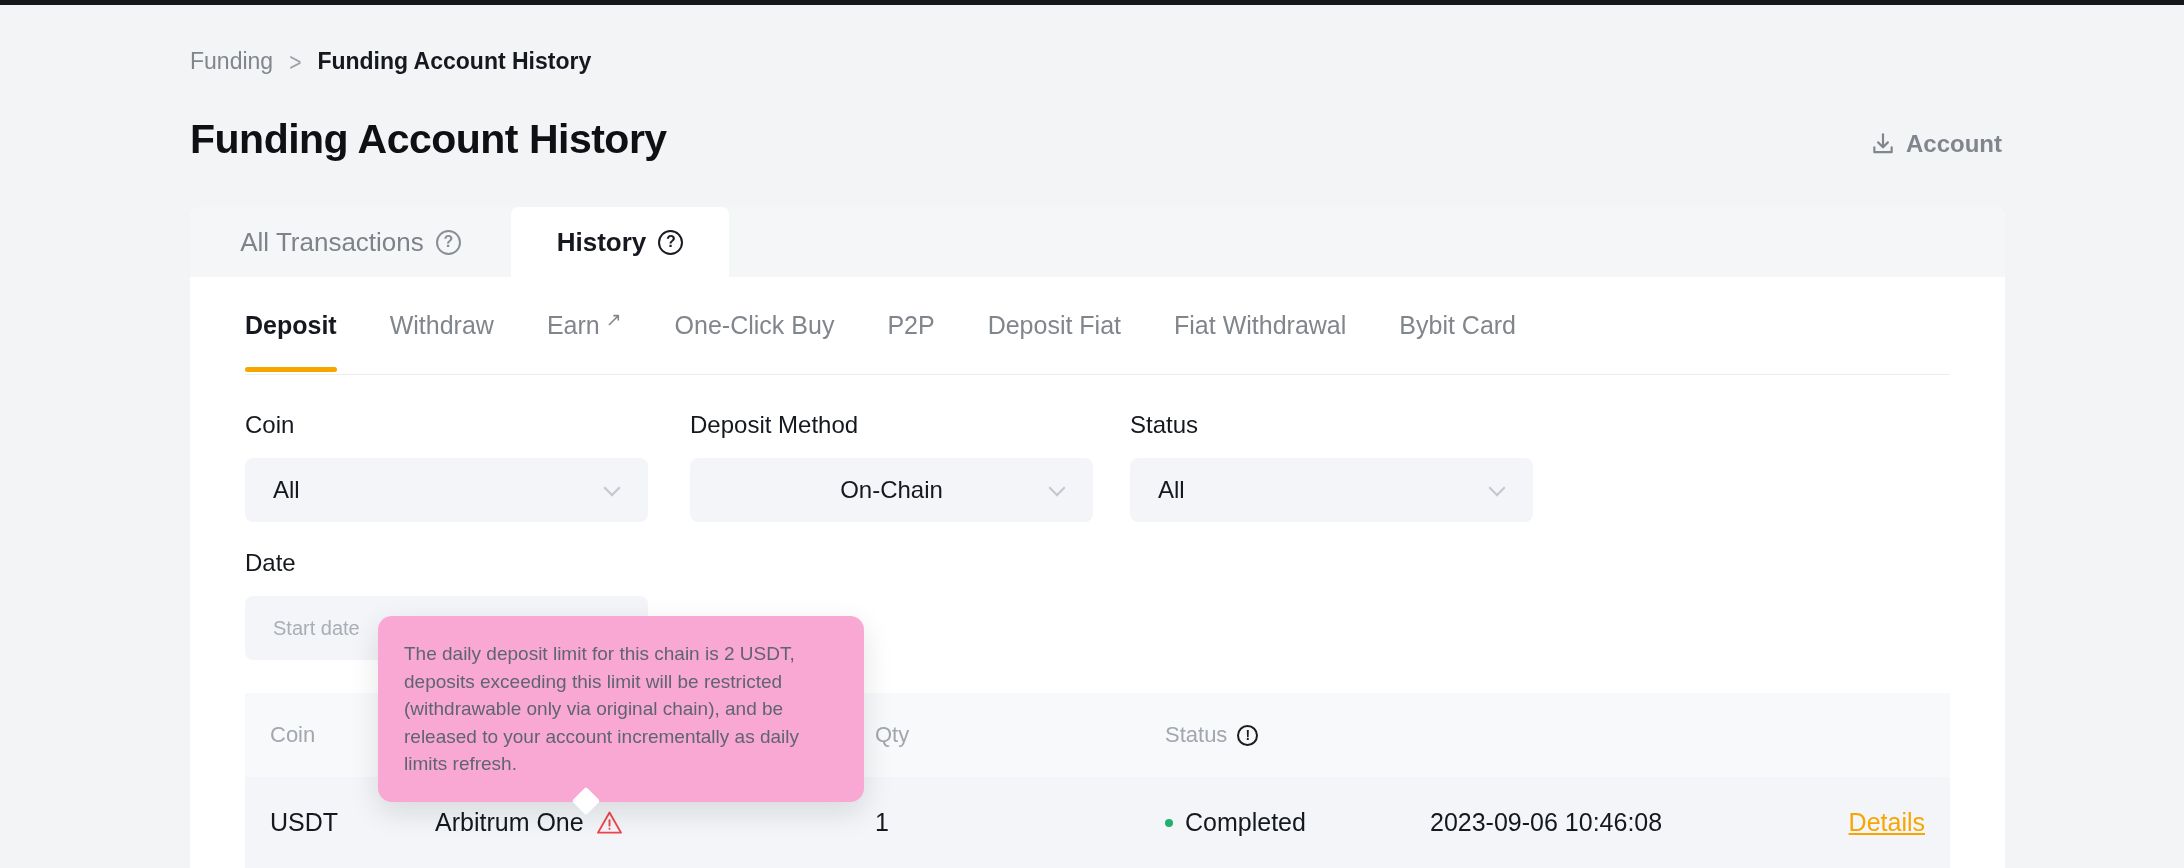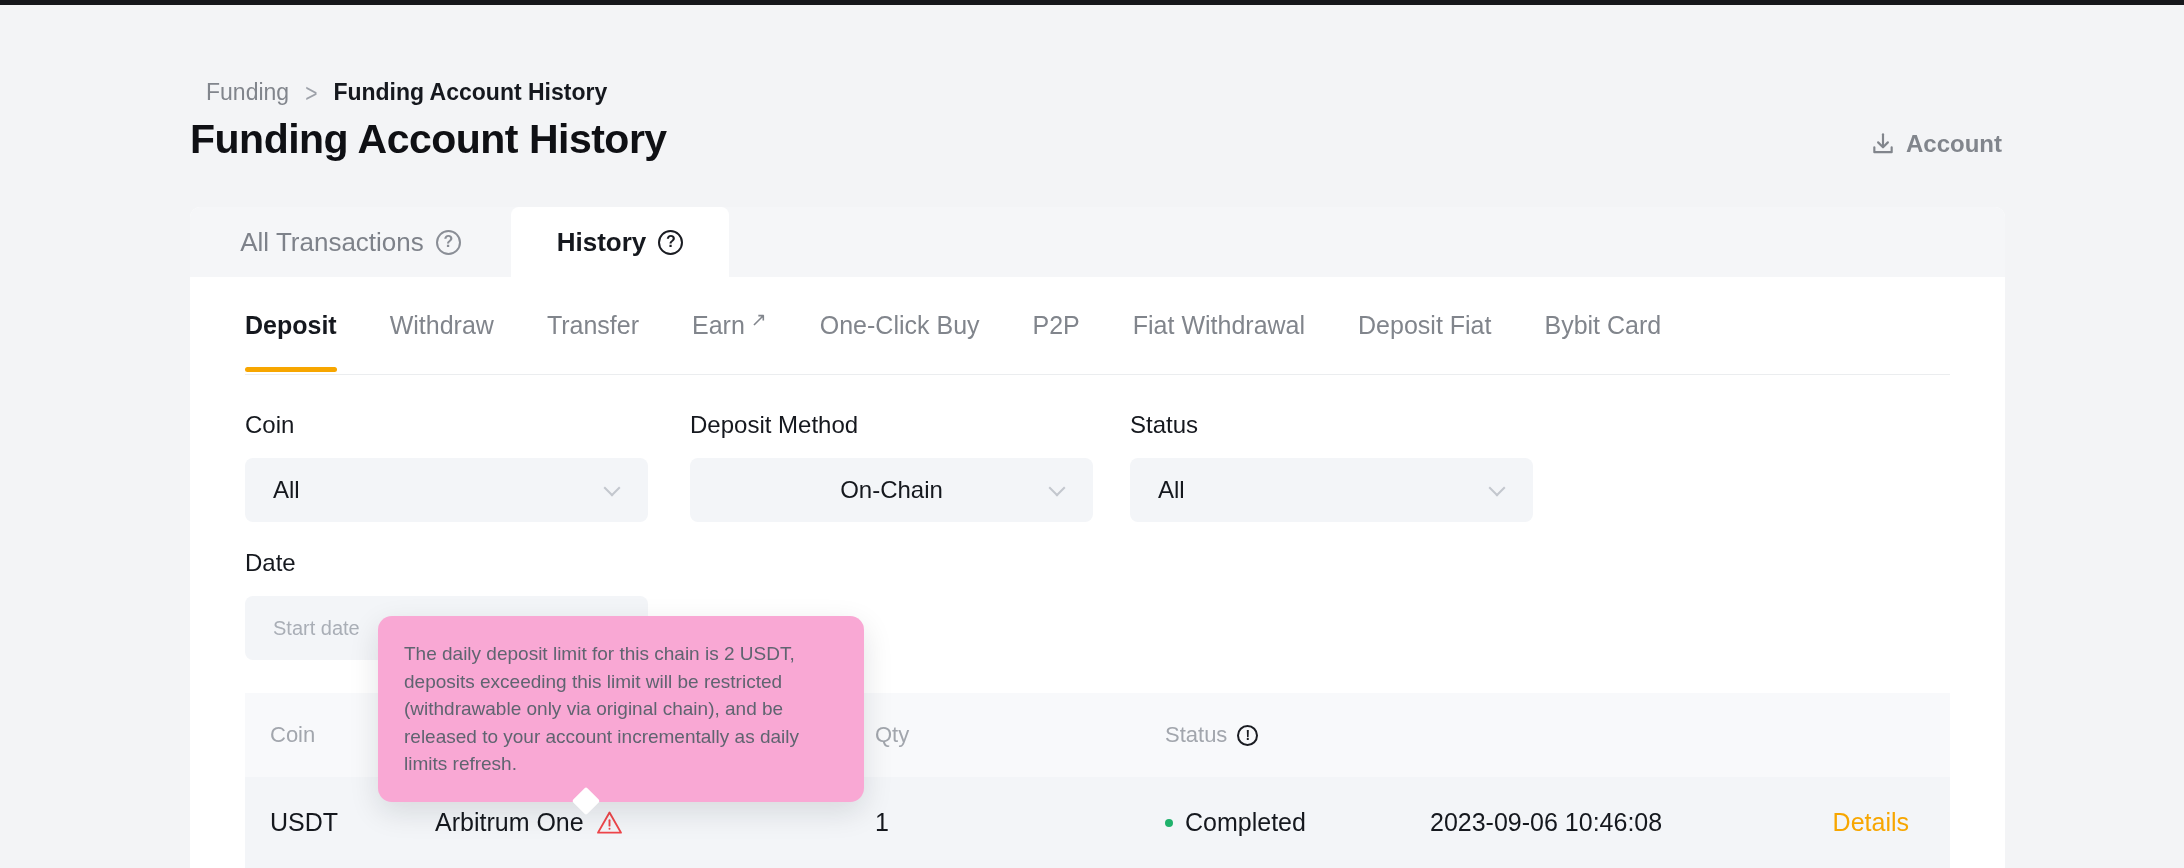--- a/index.html
+++ b/index.html
@@ -1,21 +1,21 @@
 <!DOCTYPE html>
 <html><head>
 <meta charset="utf-8">
 <style>
   * { margin:0; padding:0; box-sizing:border-box; }
   body { background:#e8e9ec; font-family:"Liberation Sans", sans-serif; }
   .canvas { position:relative; width:2184px; height:868px; background:#f3f4f6; overflow:hidden; }
 
   .topbar { position:absolute; left:0; top:0; width:100%; height:5px; background:#16171b; }
 
-  .breadcrumb { position:absolute; left:206px; top:48px; display:flex; align-items:center; gap:16px; font-size:23px;margin-top:31px; }
+  .breadcrumb { position:absolute; left:190px; top:48px; display:flex; align-items:center; gap:16px; font-size:23px; }
   .bc-link { color:#81858c; cursor:pointer; }
   .bc-sep { color:#9da1a9; font-size:21px; transform:scaleY(1.25); }
   .bc-cur { color:#15181e; font-weight:600; }
 
   .page-title { position:absolute; left:190px; top:116px; font-size:41px; font-weight:700; color:#0f1014; letter-spacing:-0.5px; }
 
   .export-btn { position:absolute; top:130px; right:182px; display:flex; align-items:center; gap:10px; cursor:pointer; }
   .export-btn span { color:#81858c; font-weight:700; font-size:24px; }
 
   .card { position:absolute; left:190px; top:207px; width:1815px; height:661px; background:#ffffff; border-radius:10px 10px 0 0; }
@@ -39,21 +39,21 @@
   .select { position:absolute; width:403px; height:64px; background:#f3f5f8; border-radius:8px; display:flex; align-items:center; padding:0 28px; font-size:24px; color:#15181e; cursor:pointer; }
   .chev { position:absolute; right:30px; top:24px; width:12px; height:12px; border-right:2px solid #c3c7ce; border-bottom:2px solid #c3c7ce; transform:rotate(45deg); }
   .date-input { position:absolute; left:245px; top:596px; width:403px; height:64px; background:#f3f5f8; border-radius:8px; display:flex; align-items:center; padding:0 28px; cursor:text; }
   .placeholder { font-size:20px; color:#a9aeb6; }
 
   .thead { position:absolute; left:245px; top:693px; width:1705px; height:84px; background:#f8f9fb; }
   .trow  { position:absolute; left:245px; top:777px; width:1705px; height:91px; background:#f3f5f8; }
   .th { position:absolute; top:0; height:84px; display:flex; align-items:center; font-size:22px; color:#a2a6ad; }
   .td { position:absolute; top:0; height:91px; display:flex; align-items:center; font-size:25px; color:#15181e; }
   .c-coin { left:25px; } .c-chain { left:190px; } .c-qty { left:630px; } .c-status { left:920px; } .c-date { left:1185px; }
-  .c-action { right:41px; color:#f7a600; cursor:pointer; }
+  .c-action { right:25px; color:#f7a600; cursor:pointer;text-decoration:underline; }
   .info-icon { width:21px; height:21px; border:2px solid #1a1c22; border-radius:50%; display:flex; align-items:center; justify-content:center; font-size:14px; font-weight:700; color:#1a1c22; margin-left:10px; cursor:pointer; }
   .status-dot { width:8px; height:8px; border-radius:50%; background:#20b26c; margin-right:12px; }
   .warn-icon { margin-left:12px; cursor:pointer; }
   .td-gap { display:flex; align-items:center; }
 
   .tooltip { position:absolute; left:378px; top:616px; width:486px; background:#f9a8d4; border-radius:14px; padding:24px 26px; box-shadow:0 10px 30px rgba(20,22,30,0.12); z-index:10; }
   .tooltip-text { font-size:19px; line-height:27.5px; color:#5f6470; }
   .tt-arrow { position:absolute; left:198px; bottom:-9px; width:20px; height:20px; background:#ffffff; transform:rotate(45deg); border-radius:2px; }
 </style>
 </head>
@@ -94,37 +94,34 @@
   </div>
 
   <div class="subtabs">
     <div class="subtab active">
         <span>Deposit</span>
       </div>
     <div class="subtab">
         <span>Withdraw</span>
       </div>
     <div class="subtab">
-        <span>Transfer</span>
-      </div>
-    <div class="subtab">
       <span>Earn</span>
       <span class="ext-arrow">↗</span>
     </div>
     <div class="subtab">
         <span>One-Click Buy</span>
       </div>
     <div class="subtab">
         <span>P2P</span>
       </div>
     <div class="subtab">
-        <span>Fiat Withdrawal</span>
+        <span>Deposit Fiat</span>
       </div>
     <div class="subtab">
-        <span>Deposit Fiat</span>
+        <span>Fiat Withdrawal</span>
       </div>
     <div class="subtab">
         <span>Bybit Card</span>
       </div>
   </div>
   <div class="divider"></div>
 
   <div class="filter-label" style="left:245px; top:411px;">Coin</div>
   <div class="filter-label" style="left:690px; top:411px;">Deposit Method</div>
   <div class="filter-label" style="left:1130px; top:411px;">Status</div>

